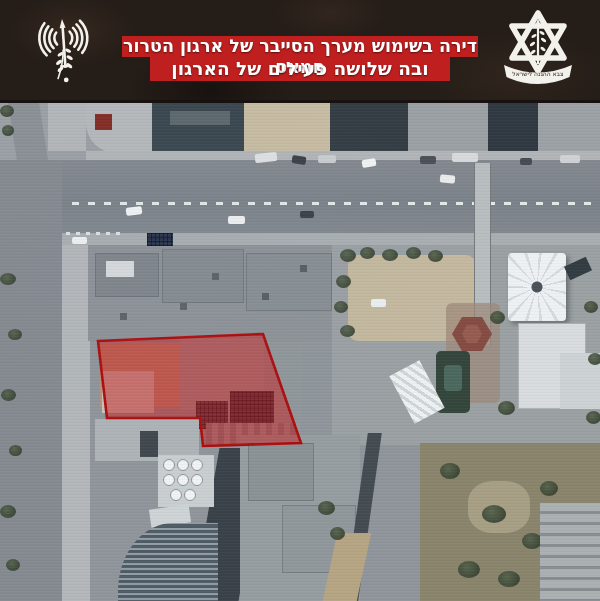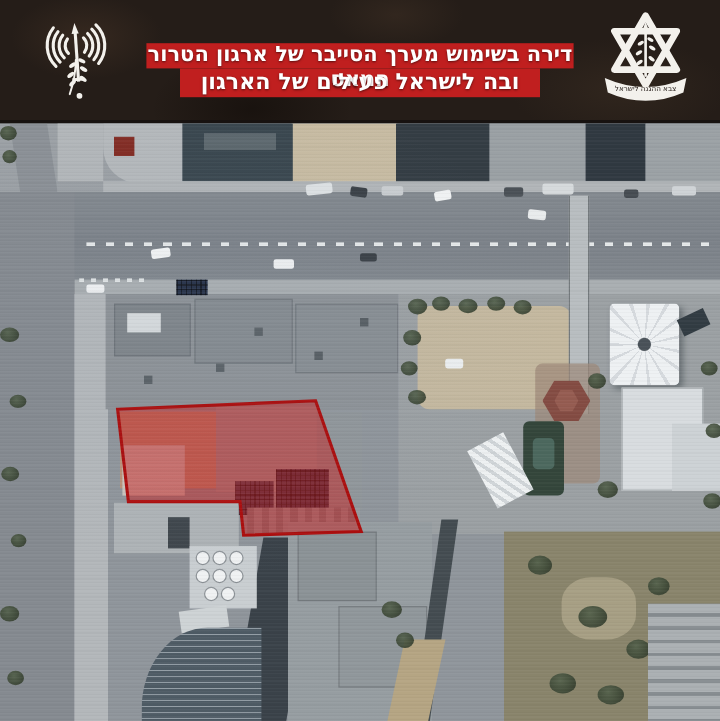--- a/index.html
+++ b/index.html
@@ -63,21 +63,21 @@
         <ellipse cx="32" cy="54" rx="3.4" ry="1.7" transform="rotate(40 32 54)"></ellipse>
         <ellipse cx="22" cy="50" rx="3.4" ry="1.7" transform="rotate(-35 22 50)"></ellipse>
         <ellipse cx="33" cy="46" rx="3.4" ry="1.7" transform="rotate(35 33 46)"></ellipse>
         <ellipse cx="24" cy="42" rx="3.2" ry="1.6" transform="rotate(-30 24 42)"></ellipse>
         <ellipse cx="32" cy="39" rx="3.2" ry="1.6" transform="rotate(30 32 39)"></ellipse>
       </g>
     </svg>
 
     <div class="banner">
       <div class="bline bl1">דירה בשימוש מערך הסייבר של ארגון הטרור חמאס</div>
-      <div class="bline bl2">ובה לישראל פעילים של הארגון</div>
+      <div class="bline bl2">ובה שלושה פעילים של הארגון</div>
     </div>
 
     <svg class="emblem" style="left:494px;top:9px" width="88" height="84" viewBox="0 0 88 84">
       <g stroke="#f3f1ec" stroke-width="5.5" stroke-linejoin="round" fill="none">
         <polygon points="44,4 70,49 18,49"></polygon>
         <polygon points="44,62 18,17 70,17"></polygon>
       </g>
       <g fill="#f3f1ec">
         <rect x="42.9" y="13" width="2.2" height="42"></rect>
         <polygon points="44,9 41.5,16 46.5,16"></polygon>

